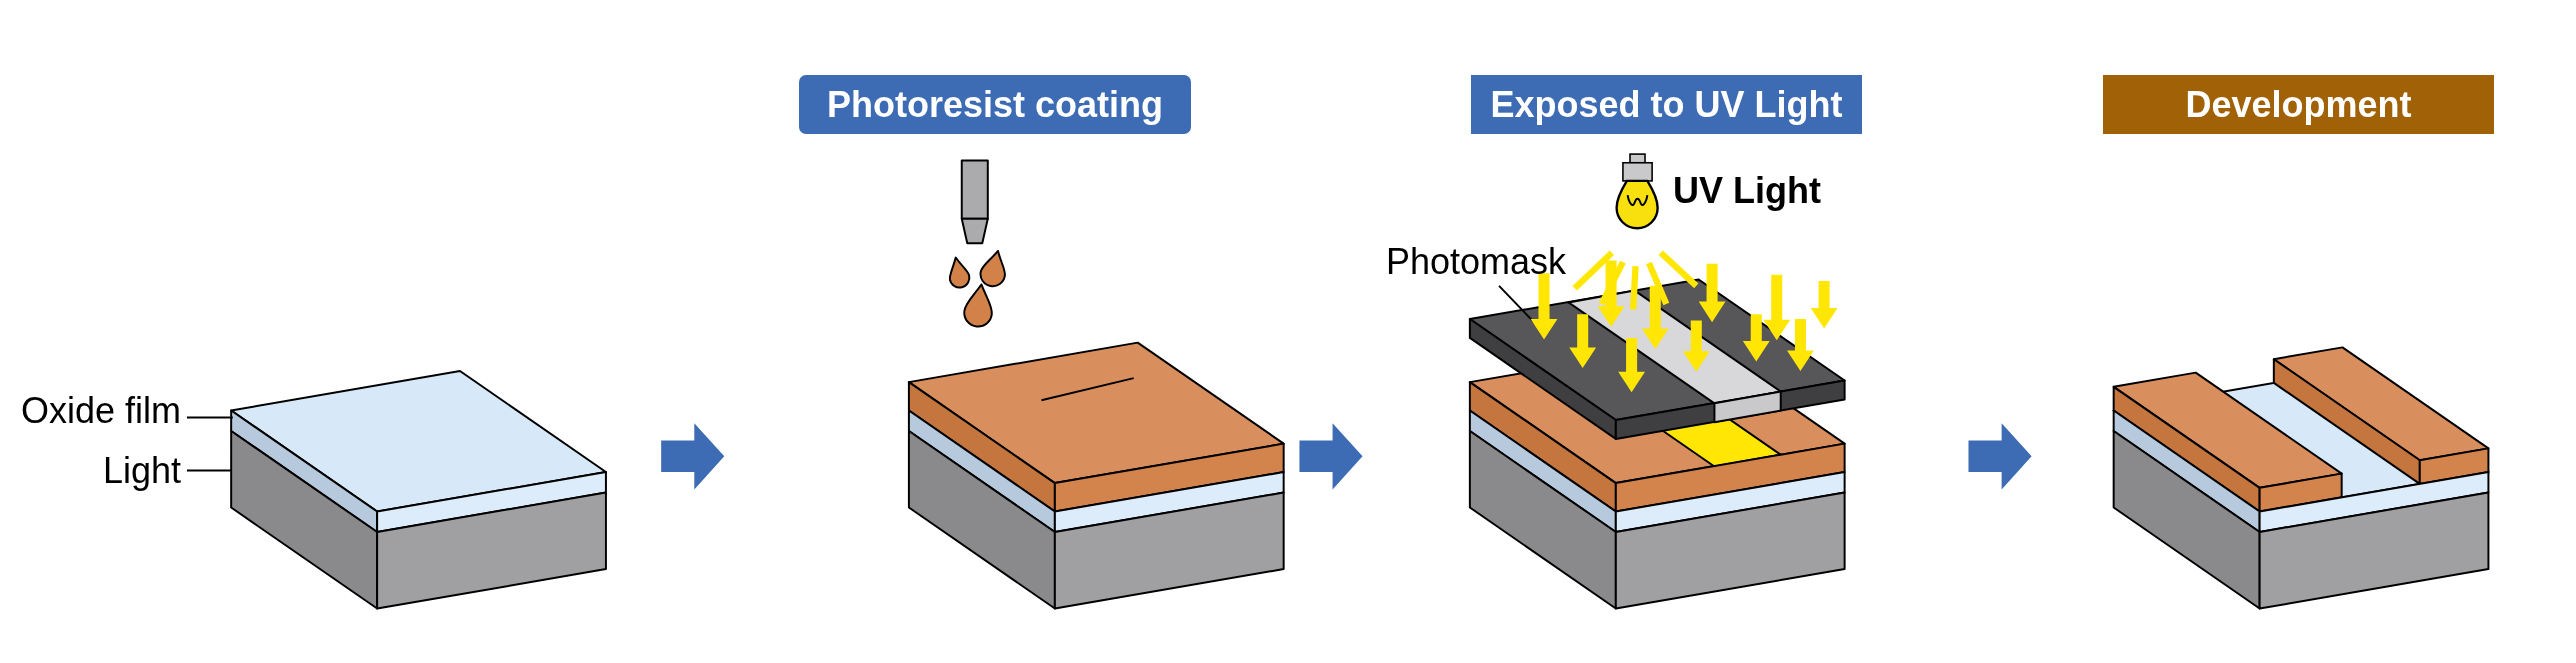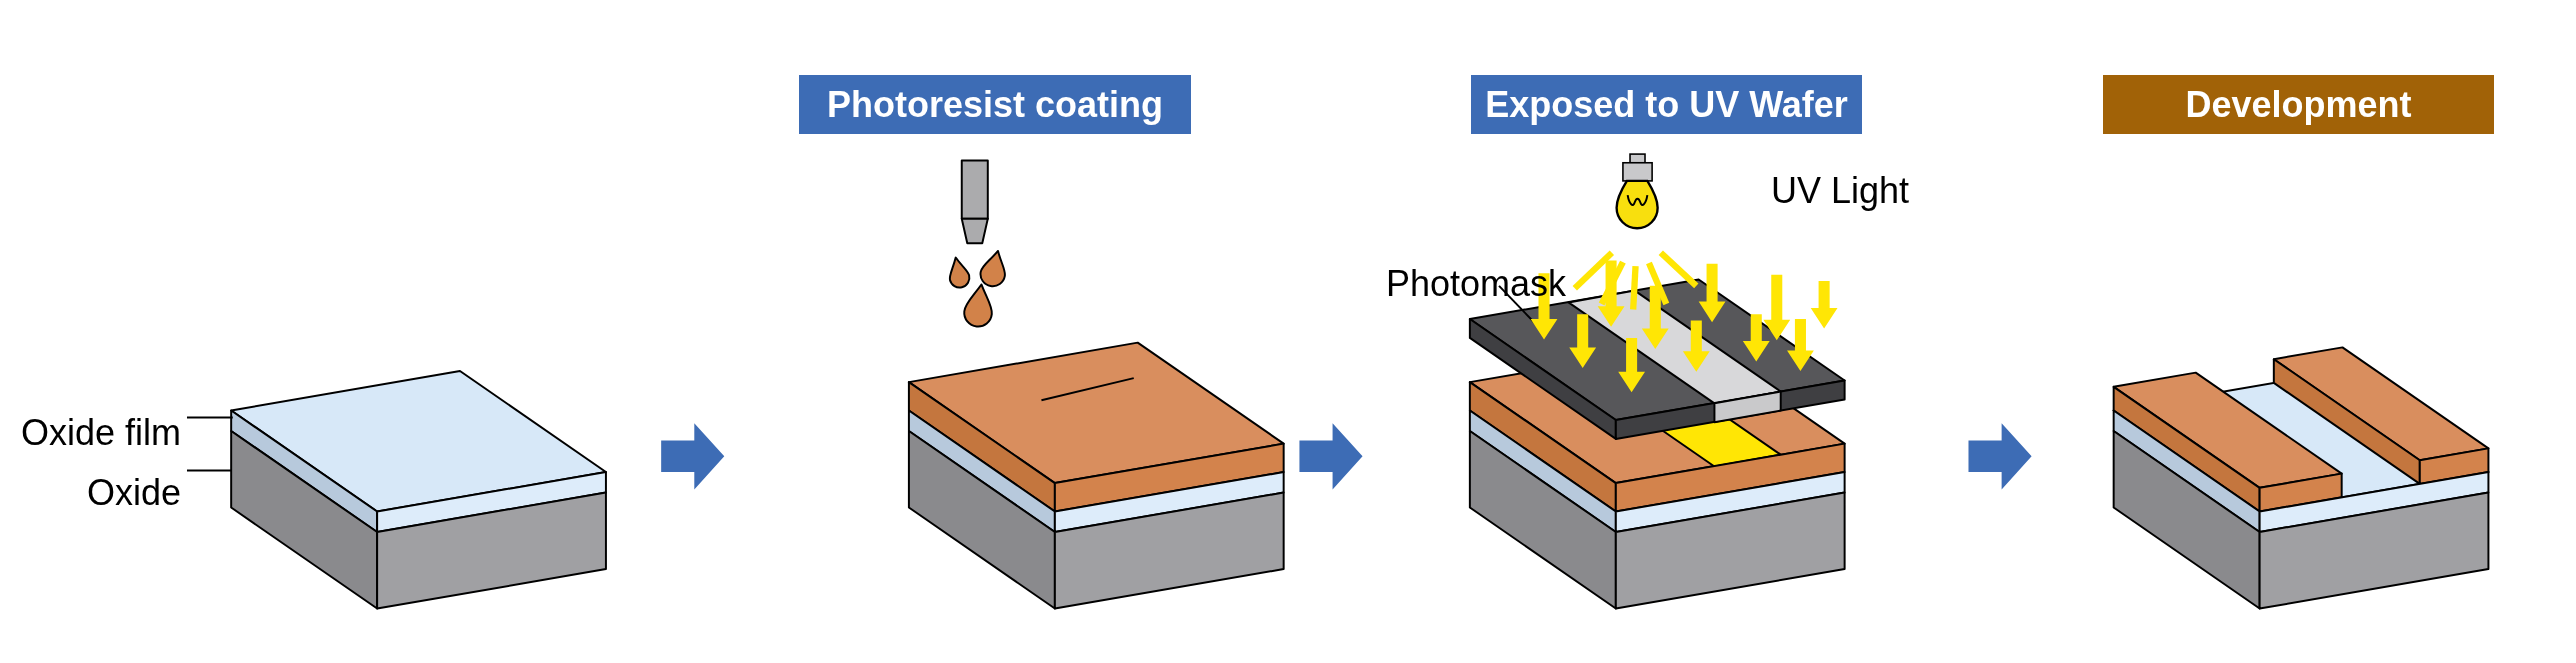--- a/index.html
+++ b/index.html
@@ -2,21 +2,21 @@
 <html style="font-size:12.6px"><head>
 <meta charset="utf-8">
 <style>
   html,body{margin:0;padding:0;background:#ffffff;}
   #canvas{position:relative;width:2576px;height:664px;background:#ffffff;overflow:hidden;
           font-family:"Liberation Sans", sans-serif;}
   #art{position:absolute;left:0;top:0;}
   .label{position:absolute;font-size:36px;color:#000;white-space:nowrap;line-height:1.1;}
   .banner{position:absolute;height:59px;line-height:59px;text-align:center;color:#ffffff;
           font-size:36px;font-weight:bold;white-space:nowrap;}
-  .right-align{text-align:center;margin-top:22px;}
+  .right-align{text-align:center;}
 </style>
 </head>
 <body>
 
 <div id="canvas">
 
   <svg id="art" width="2576" height="664" viewBox="0 0 3265 841">
 
     <g stroke="#000" stroke-width="2.5" stroke-linejoin="round">
       <polygon points="293,520 583,470 768,598 478,648" fill="#D7E8F8"></polygon>
@@ -113,22 +113,22 @@
       <polygon points="2882,455 3067,583 3067,613 2882,485" fill="#C4763E"></polygon>
       <polygon points="3067,583 3154,568 3154,598 3067,613" fill="#D3834C"></polygon>
 
       <polygon points="2679,520 2864,648 2864,674 2679,546" fill="#B7C9DC"></polygon>
       <polygon points="2864,648 3154,598 3154,624 2864,674" fill="#DDECFA"></polygon>
       <polygon points="2679,546 2864,674 2864,771 2679,643" fill="#8A8A8D"></polygon>
       <polygon points="2864,674 3154,624 3154,721 2864,771" fill="#A0A0A3"></polygon>
     </g>
   </svg>
 
-  <div class="banner" style="left: 799px; top: 75px; width: 392px; background-color: rgb(61, 108, 181);">Photoresist coating</div>
-  <div class="banner" style="left: 1471px; top: 75px; width: 391px; background-color: rgb(61, 108, 181);">Exposed to UV Wafer</div>
+  <div class="banner" style="left: 799px; top: 75px; width: 392px; background-color: rgb(61, 108, 181); border-radius: 7px;">Photoresist coating</div>
+  <div class="banner" style="left: 1471px; top: 75px; width: 391px; background-color: rgb(61, 108, 181);">Exposed to UV Light</div>
   <div class="banner" style="left: 2103px; top: 75px; width: 391px; background-color: #a16207;">Development</div>
 
   <div class="label right-align" style="right:2395px;top:391px;">Oxide film</div>
-  <div class="label right-align" style="right:2395px;top:451px;">Oxide</div>
+  <div class="label right-align" style="right:2395px;top:451px;">Light</div>
   <div class="label right-align" style="right:1010px;top:242px;">Photomask</div>
-  <div class="label" style="left:1771px;top:171px;">UV Light</div>
+  <div class="label" style="left:1673px;top:171px;font-weight:bold;">UV Light</div>
 </div>
 
 
 </body></html>

